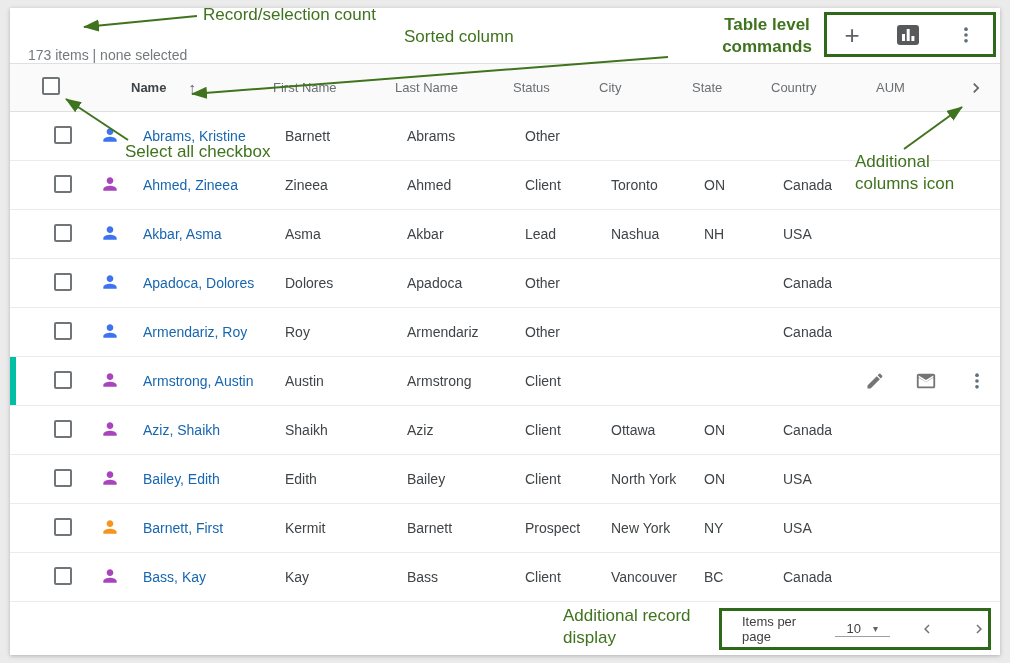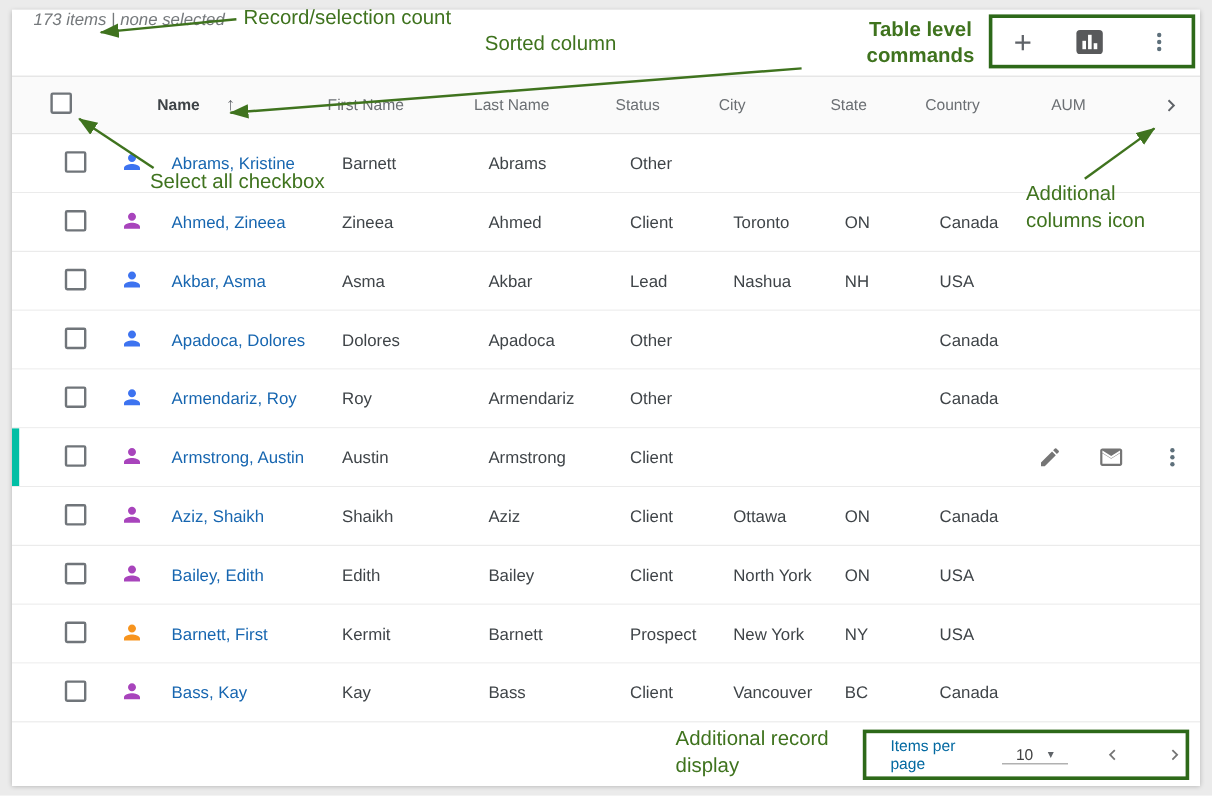--- a/index.html
+++ b/index.html
@@ -7,21 +7,21 @@
   body {
     width:1010px; height:663px; position:relative; overflow:hidden;
     background:#EBEBEB;
     font-family:"Liberation Sans", sans-serif;
   }
   .card {
     position:absolute; left:10px; top:8px; width:990px; height:647px;
     background:#FFFFFF; box-shadow:0 1px 4px rgba(0,0,0,.25);
   }
   
-  .toolbar { height:56px; border-bottom:1px solid #E0E0E0; position:relative; display:flex; align-items:flex-start;font-style:italic; }
+  .toolbar { height:56px; border-bottom:1px solid #E0E0E0; position:relative; display:flex; align-items:flex-end; }
   .count { margin-left:18px; font-size:14px; color:#75797C; }
   .commands {
     position:absolute; right:4px; top:4px; width:172px; height:45px;
     border:3px solid #2D6919; display:flex; align-items:center; justify-content:space-around; background:#fff;
   }
   .plus { font-size:26px; font-weight:400; color:#5F6368; line-height:20px; cursor:pointer; }
   .icon-btn { cursor:pointer; display:flex; align-items:center; justify-content:center; }
   
   .grid { display:grid; grid-template-columns:66px 46px 142px 122px 118px 86px 93px 79px 105px 95px 38px; align-items:center; }
   .header-row { height:48px; background:#FAFAFA; border-bottom:1px solid #E0E0E0; font-size:13px; color:#6B6F73; }
@@ -40,21 +40,21 @@
   .row.active .accent { display:block; }
   .name-link { color:#1766B0; text-decoration:none; cursor:pointer; }
   .avatar { display:inline-flex; width:20px; height:20px; }
   .row-actions { display:none; position:absolute; right:13px; top:0; height:100%; align-items:center; gap:30px; }
   .row.active .row-actions { display:flex; }
   
   .pager {
     position:absolute; right:9px; bottom:5px; width:272px; height:42px;
     border:3px solid #2D6919; background:#fff; display:flex; align-items:center;
   }
-  .pager-label { margin-left:20px; font-size:13px; color:#0369a1; }
+  .pager-label { margin-left:20px; font-size:13px; color:#404040; }
   .page-size {
     margin-left:10px; width:58px; display:flex; align-items:center; justify-content:center; gap:12px;
     border-bottom:1px solid #9E9E9E; padding-bottom:0; font-size:13px; color:#424242; cursor:pointer;
   }
   .caret { font-size:10px; color:#5F6368; }
   .pg-chev { margin-left:28px; cursor:pointer; display:flex; align-items:center; }
   .pg-chev.next { margin-left:34px; }
   
   .ann { position:absolute; color:#3F731E; font-size:17px; line-height:22px; white-space:pre-line; z-index:5; }
   .ann.center { text-align:center;font-weight:bold; }

